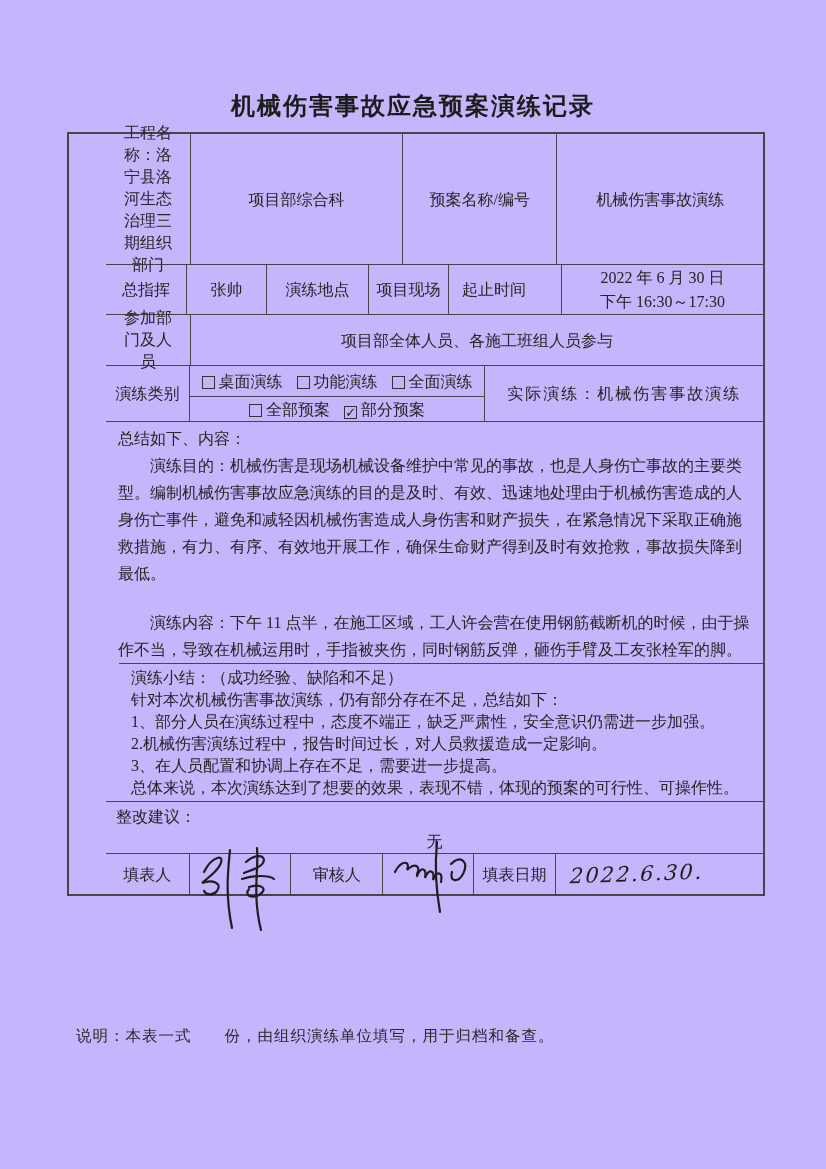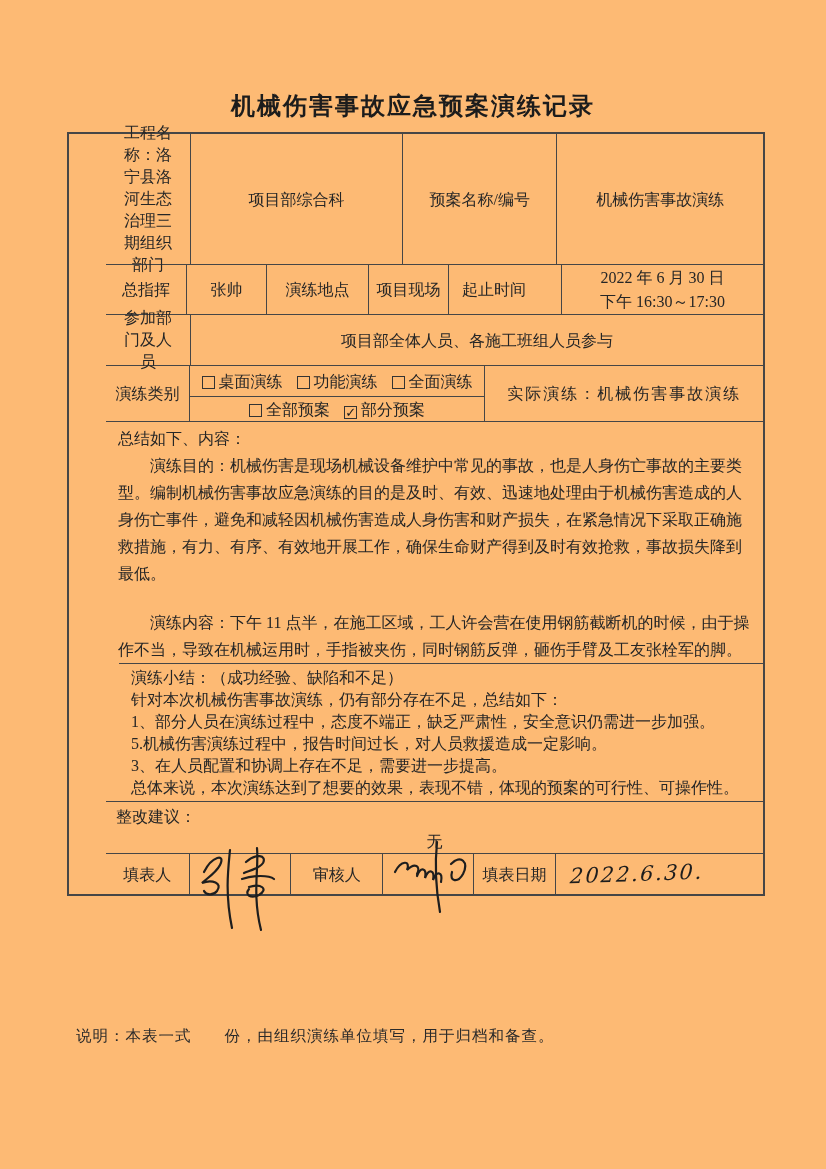--- a/index.html
+++ b/index.html
@@ -3,21 +3,21 @@
 <meta charset="utf-8">
 <style>
   html,body{margin:0;padding:0;}
   body{
     width:826px;height:1169px;position:relative;
     background:#fbfbfa;
     font-family:"Liberation Serif","DejaVu Serif",serif;
     color:#262626;
     overflow:hidden;
   }
-  .page{position:absolute;inset:0;background:#fdba74;}
+  .page{position:absolute;inset:0;background:#c4b5fd;}
   .title{
     position:absolute;top:90px;left:0;width:100%;
     text-align:center;font-size:24px;font-weight:bold;
     letter-spacing:2px;color:#1c1c1c;
   }
   .tbl{
     position:absolute;left:67px;top:132px;width:698px;
     border:2px solid #464646;box-sizing:border-box;
     background:transparent;
     padding-left:37px;
@@ -146,21 +146,21 @@
         <p class="para para2gap">演练内容：下午 11 点半，在施工区域，工人许会营在使用钢筋截断机的时候，由于操作不当，导致在机械运用时，手指被夹伤，同时钢筋反弹，砸伤手臂及工友张栓军的脚。在整个应急救援过程中各小组的职责及报告程序。</p>
       </div>
     </div>
 
 
     <div class="row r7">
       <div class="cell nb blocky fullcell">
         <p class="heading">演练小结：（成功经验、缺陷和不足）</p>
         <p class="heading">针对本次机械伤害事故演练，仍有部分存在不足，总结如下：</p>
         <p class="heading">1、部分人员在演练过程中，态度不端正，缺乏严肃性，安全意识仍需进一步加强。</p>
-        <p class="heading">5.机械伤害演练过程中，报告时间过长，对人员救援造成一定影响。</p>
+        <p class="heading">2.机械伤害演练过程中，报告时间过长，对人员救援造成一定影响。</p>
         <p class="heading">3、在人员配置和协调上存在不足，需要进一步提高。</p>
         <p class="heading">总体来说，本次演练达到了想要的效果，表现不错，体现的预案的可行性、可操作性。</p>
       </div>
     </div>
 
     <div class="row r8">
       <div class="cell nb r8cell" style="width:694px;">
         <div>整改建议：</div>
         <div class="r8-value">无</div>
       </div>

